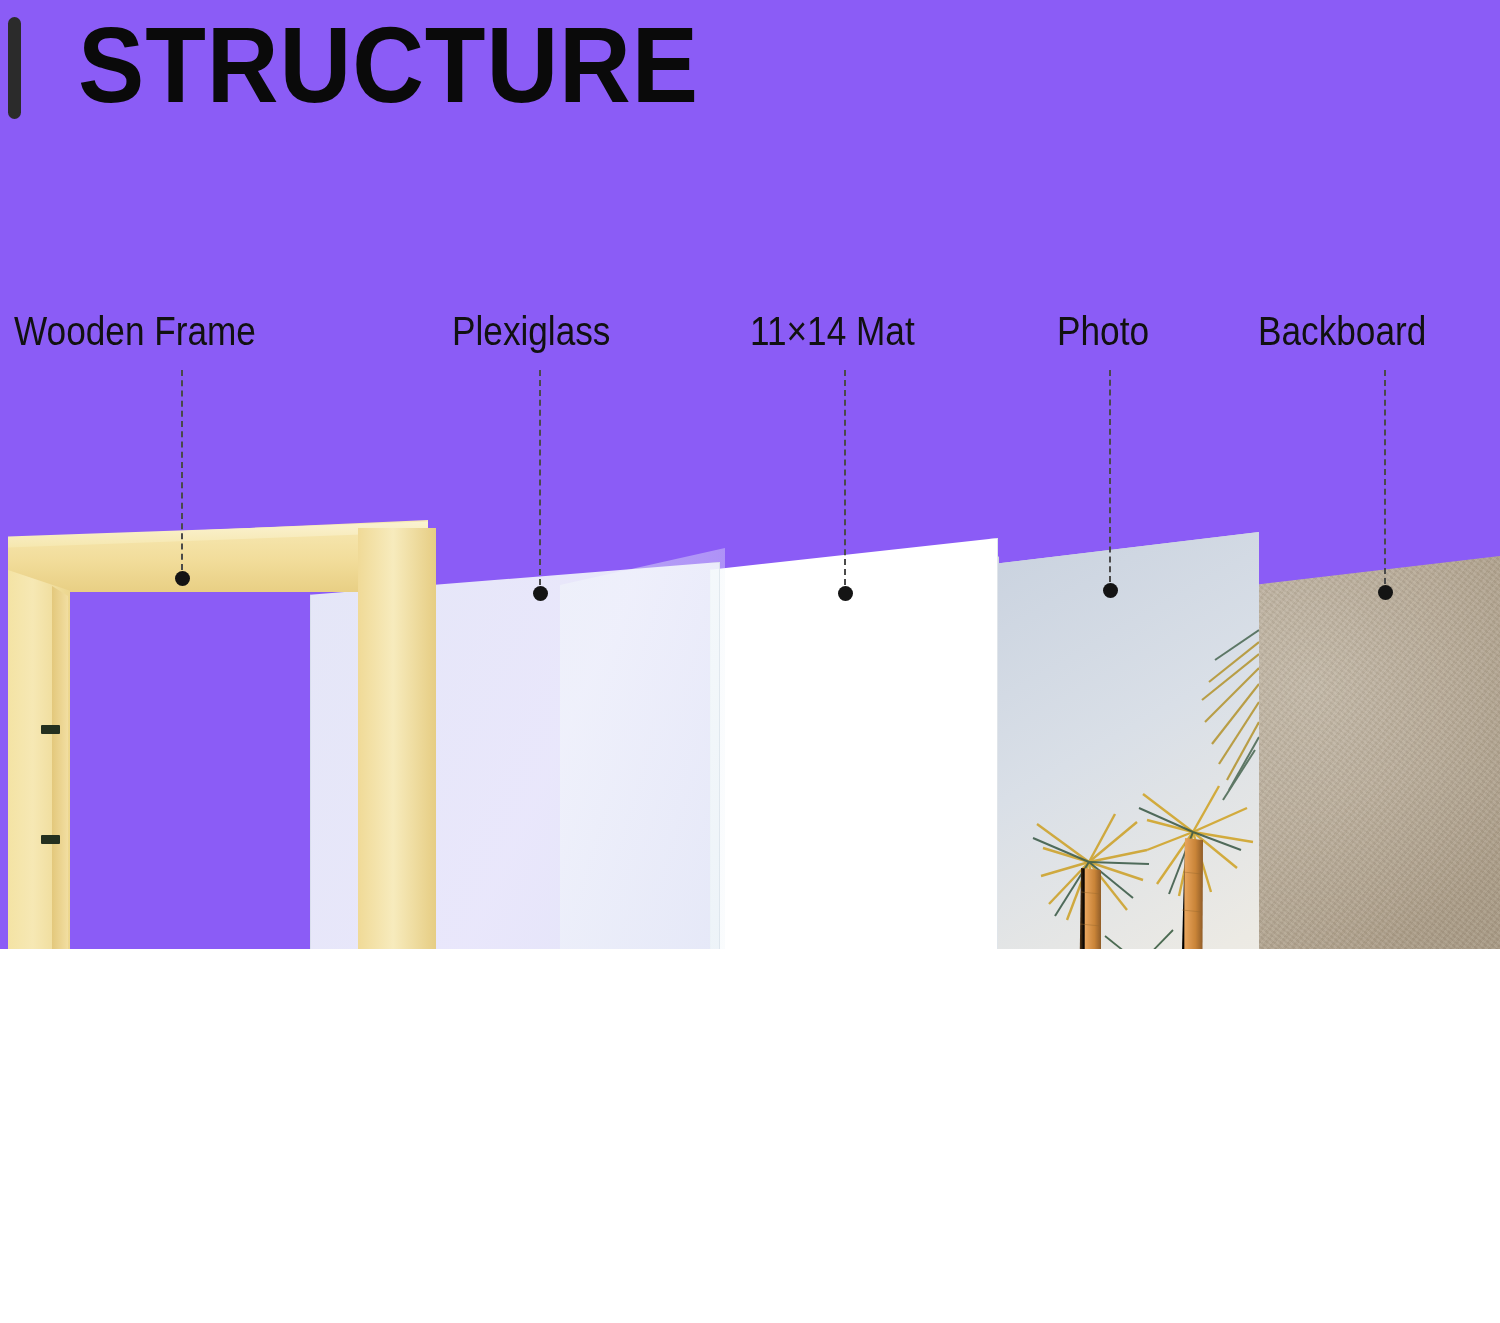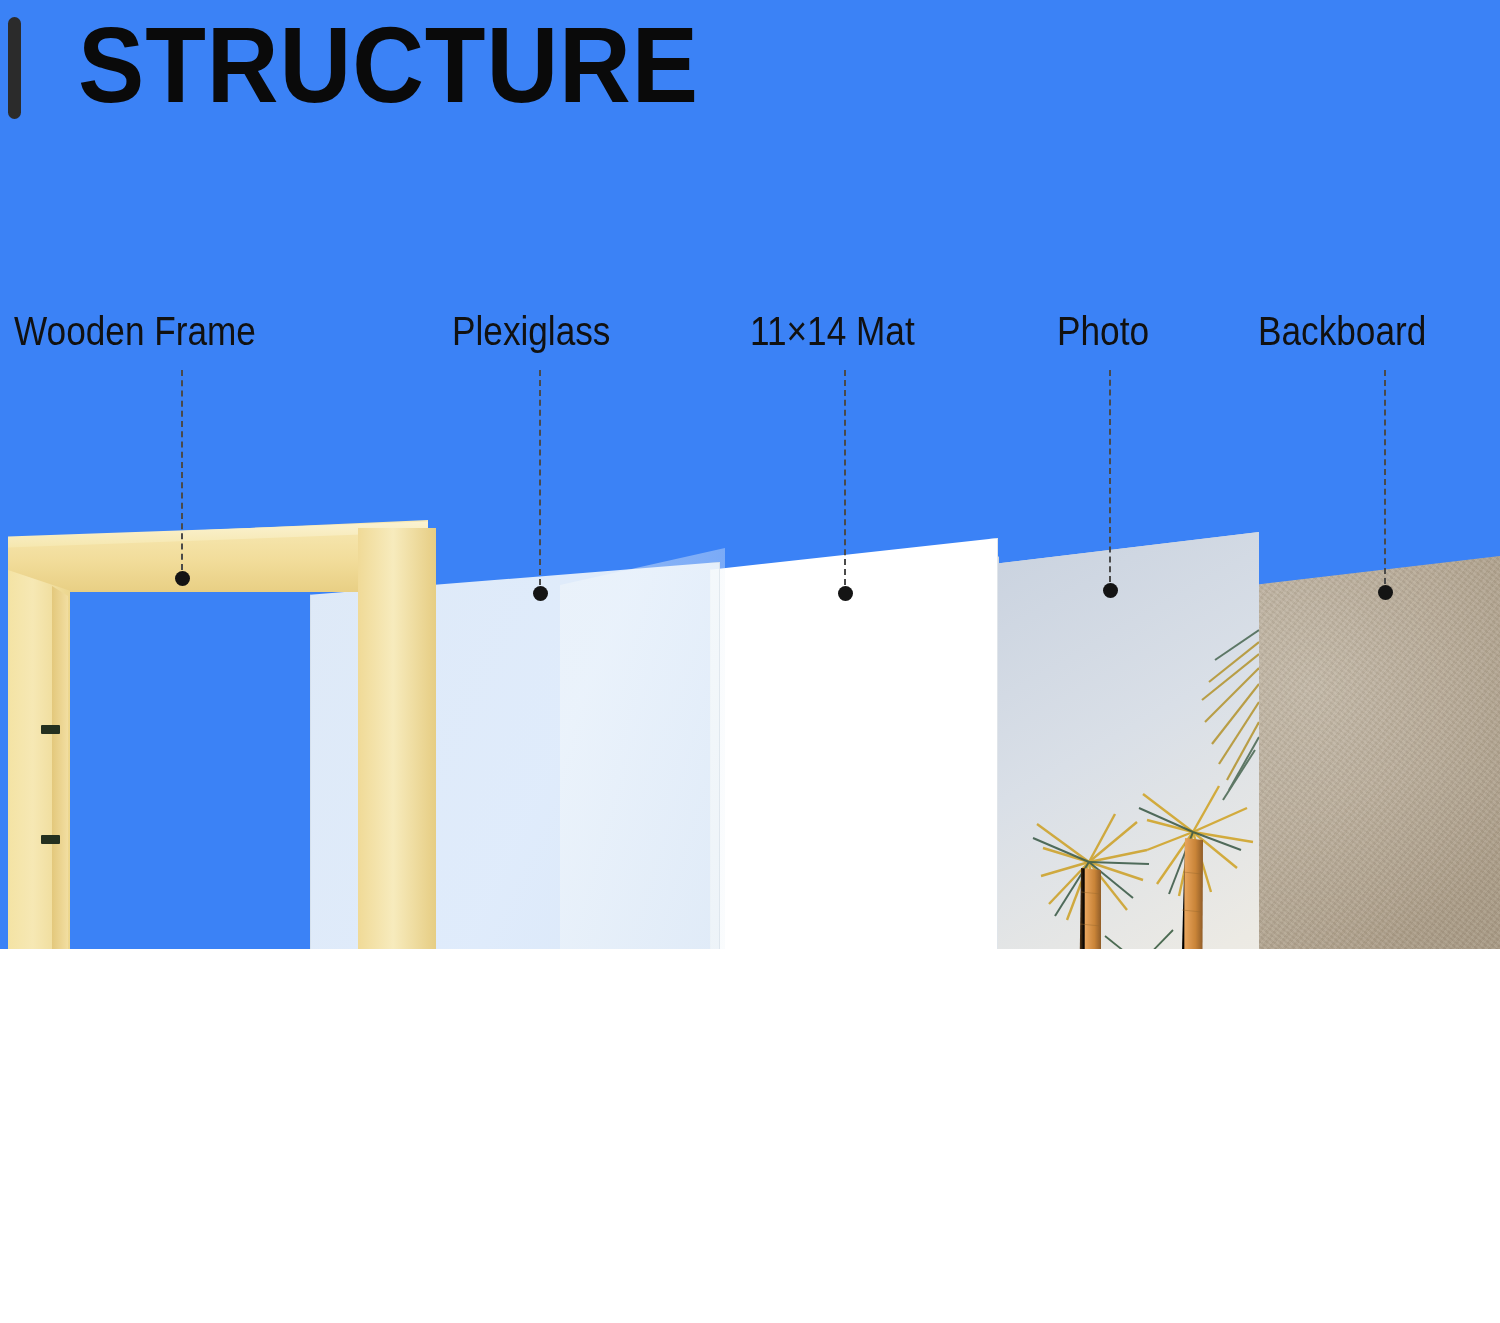--- a/index.html
+++ b/index.html
@@ -7,21 +7,21 @@
     padding: 0;
     background: #ffffff;
   }
   body {
     font-family: "Liberation Sans", sans-serif;
   }
   #stage {
     position: relative;
     width: 1500px;
     height: 949px;
-    background: #3b82f6;
+    background: #8b5cf6;
     overflow: hidden;
   }
 
   
   #header {
     position: absolute;
     left: 0;
     top: 0;
     width: 1500px;
     height: 140px;

